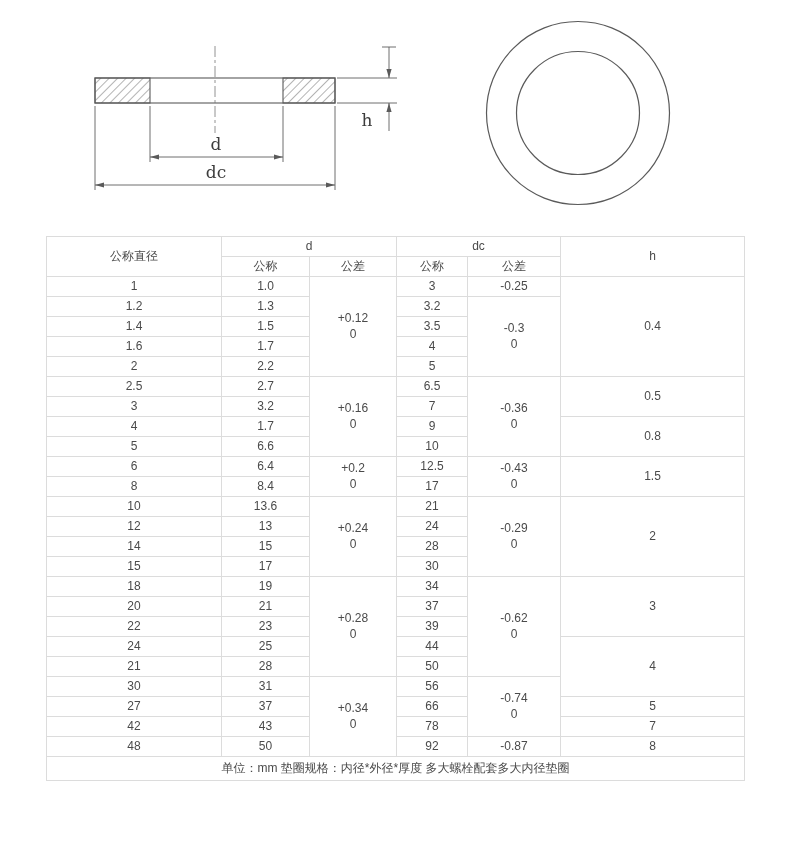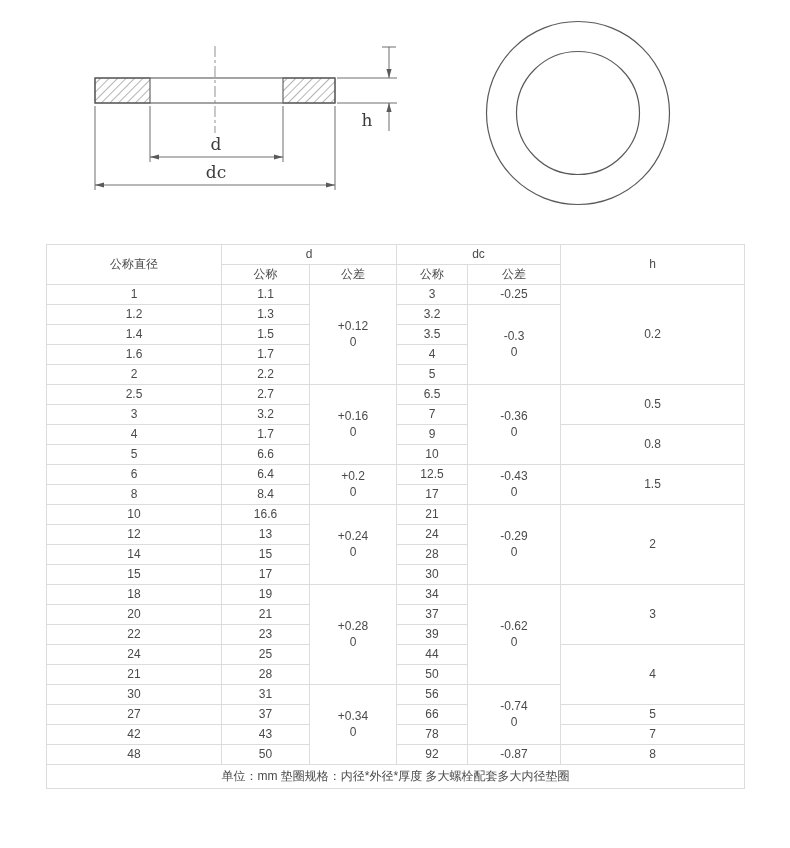--- a/index.html
+++ b/index.html
@@ -9,21 +9,21 @@
     font-family: "Liberation Sans", "DejaVu Sans", sans-serif;
     color: #4a4a4a;
     overflow: hidden;
   }
   .drawing-area { width: 790px; height: 232px; }
   svg text.dim-label {
     font-family: "DejaVu Serif", serif;
     font-size: 17px;
     fill: #3c3c3c;
   }
-  .table-wrap { width: 698px; margin: 12px auto 0 auto; }
+  .table-wrap { width: 698px; margin: 4px auto 0 auto; }
   table {
     width: 100%;
     border-collapse: collapse;
     table-layout: fixed;
   }
   th, td {
     border: 1px solid #dcdcdc;
     font-size: 12px;
     font-weight: normal;
     color: #4a4a4a;
@@ -109,26 +109,26 @@
       <tr>
         <th>公称</th>
         <th>公差</th>
         <th>公称</th>
         <th>公差</th>
       </tr>
     </thead>
     <tbody>
         <tr>
           <td>1</td>
-          <td>1.1</td>
+          <td>1.0</td>
           <td rowspan="5">+0.12
 0</td>
           <td>3</td>
           <td rowspan="1">-0.25</td>
-          <td rowspan="5">0.2</td>
+          <td rowspan="5">0.4</td>
         </tr>
         <tr>
           <td>1.2</td>
           <td>1.3</td>
           <td>3.2</td>
           <td rowspan="4">-0.3
 0</td>
         </tr>
         <tr>
           <td>1.4</td>
@@ -181,21 +181,21 @@
 0</td>
           <td rowspan="2">1.5</td>
         </tr>
         <tr>
           <td>8</td>
           <td>8.4</td>
           <td>17</td>
         </tr>
         <tr>
           <td>10</td>
-          <td>16.6</td>
+          <td>13.6</td>
           <td rowspan="4">+0.24
 0</td>
           <td>21</td>
           <td rowspan="4">-0.29
 0</td>
           <td rowspan="4">2</td>
         </tr>
         <tr>
           <td>12</td>
           <td>13</td>

